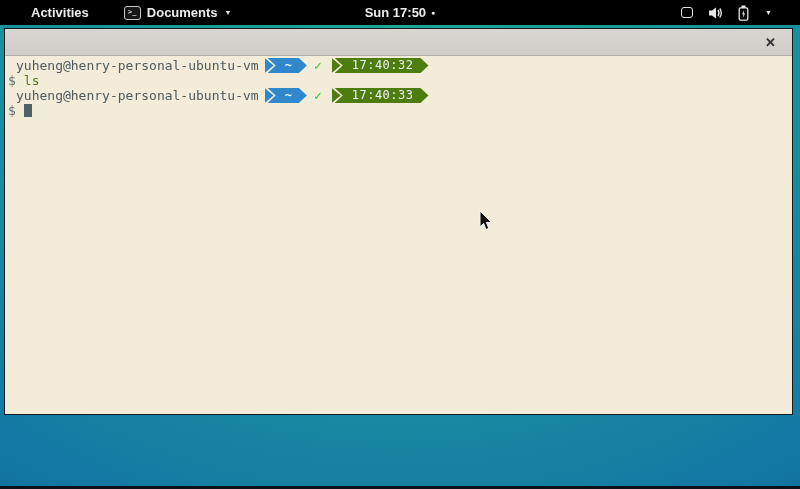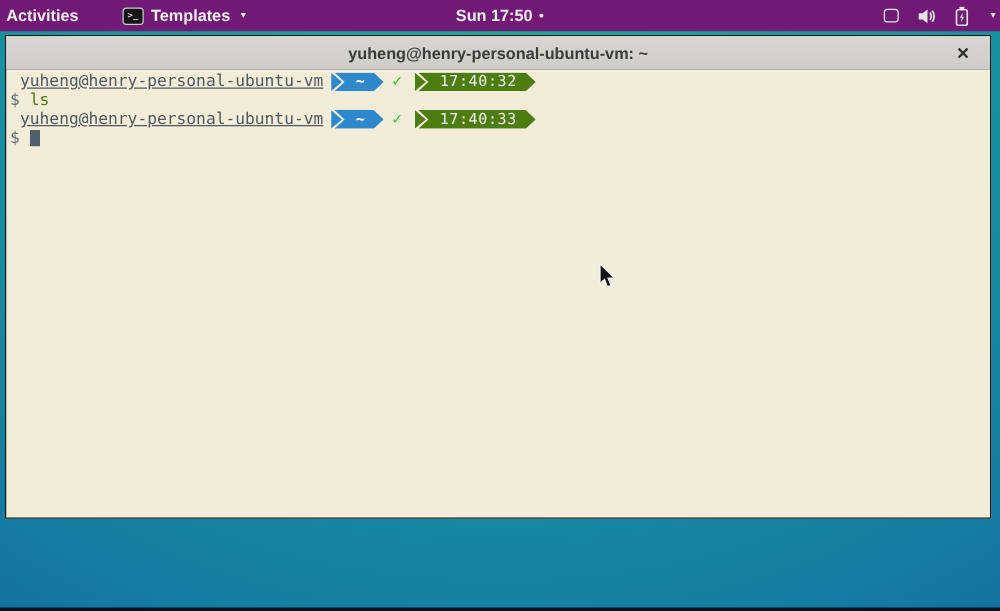--- a/index.html
+++ b/index.html
@@ -2,22 +2,22 @@
 <html><head>
 <meta charset="utf-8">
 <style>
   html,body{margin:0;padding:0;}
   body{
     width:800px;height:489px;position:relative;overflow:hidden;
     background:radial-gradient(120% 155% at 50% 8%, #1ea695 0%, #18939e 38%, #1478a4 68%, #0e5a8e 88%, #0c4a7c 100%);
     font-family:"Liberation Sans",sans-serif;
   }
   
-  .topbar{position:absolute;top:0;left:0;width:800px;height:25px;background:#701a75;
-    display:flex;align-items:center;box-sizing:border-box;padding:0 0;color:#ededed;
+  .topbar{position:absolute;top:0;left:0;width:800px;height:25px;background:#000000;
+    display:flex;align-items:center;box-sizing:border-box;padding:0 26px;color:#ededed;
     font-size:13px;font-weight:600;z-index:5;}
   .activities{padding:0 5px;}
   .appmenu{display:flex;align-items:center;gap:6px;margin-left:30px;}
   .term-ico{width:15px;height:12px;border:1px solid #c9c9c9;border-radius:3px;background:#161616;
     color:#dedede;font:bold 7px "DejaVu Sans Mono",monospace;display:flex;align-items:center;
     justify-content:center;line-height:1;}
   .caret{font-size:7px;color:#e6e6e6;margin-left:1px;}
   .clock{position:absolute;left:50%;transform:translateX(-50%);display:flex;align-items:center;gap:5px;height:28px;}
   .clock-dot{font-size:7px;line-height:1;}
   .tray{margin-left:auto;display:flex;align-items:center;gap:15px;margin-right:2px;height:25px;}
@@ -27,21 +27,21 @@
   .window{position:absolute;left:4px;top:28px;width:789px;height:387px;background:#f2ecd9;
     border:1px solid #171c22;box-sizing:border-box;z-index:4;}
   .titlebar{height:26px;background:linear-gradient(#d9d6d2,#d0ccc8);border-bottom:1px solid #b3afab;
     display:flex;align-items:center;justify-content:center;position:relative;
     font-size:13px;font-weight:bold;color:#3b3b3b;}
   .close{position:absolute;right:10px;top:0;height:100%;display:flex;align-items:center;
     padding:0 6px;color:#2d2d2d;font-size:13px;font-weight:bold;}
   .term{padding:2px 3px;font:13px "DejaVu Sans Mono","Liberation Mono",monospace;
     line-height:15px;color:#4d5a60;}
   .row{height:15px;display:flex;align-items:center;white-space:pre;}
-  .userhost{margin-left:8px;color:#4d5a60;text-decoration:underline;}
+  .userhost{margin-left:8px;color:#4d5a60;}
   
   .pl{display:flex;align-items:center;margin-left:6px;}
   .pl-lead{width:9px;height:15px;clip-path:polygon(0 0,100% 50%,0 100%);flex:none;}
   .pl-body{height:15px;display:flex;align-items:center;margin-left:-6px;padding:0 15px 0 17px;
     clip-path:polygon(0 0,calc(100% - 8px) 0,100% 50%,calc(100% - 8px) 100%,0 100%,8px 50%);
     font-size:12px;}
   .blue{background:#2f88cc;color:#ffffff;font-weight:bold;}
   .darkseg{background:#4d7c0f;color:#eef1f1;letter-spacing:.5px;}
   .check{color:#35c926;font-weight:bold;margin:0 4px 0 7px;}
   .dollar{color:#5b7276;}
@@ -54,21 +54,21 @@
   
   .pointer{position:absolute;left:479px;top:210px;z-index:9;}
 </style>
 </head>
 <body>
 
 <div class="topbar">
   <div class="activities">Activities</div>
   <div class="appmenu">
     <span class="term-ico">&gt;_</span>
-    <span>Templates</span>
+    <span>Documents</span>
     <span class="caret">▼</span>
   </div>
   <div class="clock">
     <span>Sun 17:50</span>
     <span class="clock-dot">●</span>
   </div>
   <div class="tray">
     <span class="disp-ico"></span>
     <svg width="15" height="14" viewBox="0 0 15 14">
       <polygon points="1,4.5 4,4.5 8,1.5 8,12.5 4,9.5 1,9.5" fill="#e6e6e6"></polygon>
@@ -79,21 +79,20 @@
       <rect x="3.5" y="0.5" width="4" height="2.5" fill="#e6e6e6"></rect>
       <rect x="1.2" y="2.8" width="8.6" height="12.4" rx="1.5" fill="none" stroke="#e6e6e6" stroke-width="1.3"></rect>
       <path d="M6.2,5 L4,9.2 L5.4,9.2 L4.8,13 L7.2,8.4 L5.8,8.4 Z" fill="#e6e6e6"></path>
     </svg>
     <span class="caret">▼</span>
   </div>
 </div>
 
 <div class="window">
   <div class="titlebar">
-    <span>yuheng@henry-personal-ubuntu-vm: ~</span>
     <span class="close">✕</span>
   </div>
   <div class="term">
 
     <div class="row">
       <span class="userhost">yuheng@henry-personal-ubuntu-vm</span>
       <span class="pl">
         <span class="pl-lead blue"></span>
         <span class="pl-body blue">~</span>
       </span>

